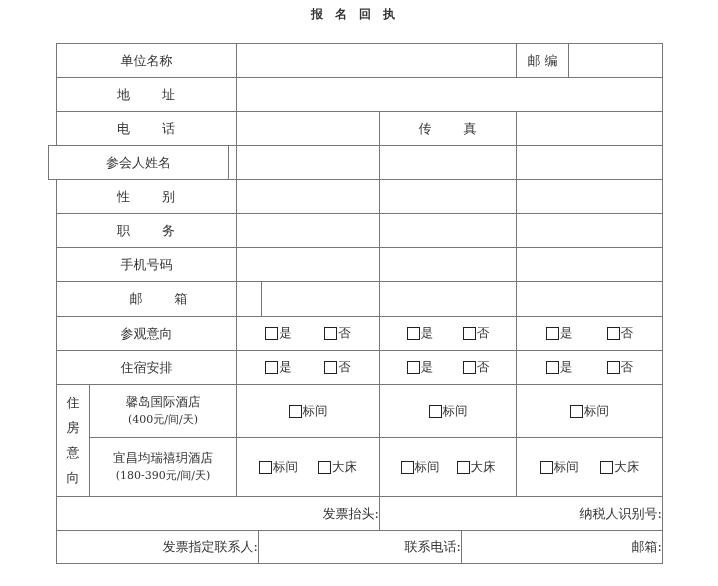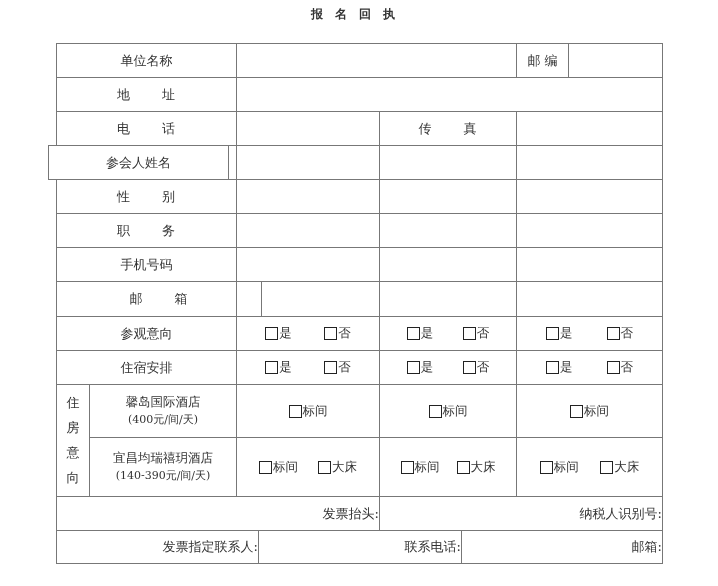--- a/index.html
+++ b/index.html
@@ -184,21 +184,21 @@
   </div>
 <div class="cell" style="left:516px;top:384px;width:147px;height:54px">
     <span class="cb">
       <i class="box"></i>
       <span>标间</span>
     </span>
   </div>
 
 <div class="cell hotel" style="left:89px;top:437px;width:148px;height:60px">
   <span>宜昌均瑞禧玥酒店</span>
-  <span class="price">(140-390元/间/天)</span>
+  <span class="price">(180-390元/间/天)</span>
 </div>
 <div class="cell" style="left:236px;top:437px;width:144px;height:60px">
     <div class="pair">
       <span class="cb">
         <i class="box"></i>
         <span>标间</span>
       </span>
       <span class="cb">
         <i class="box"></i>
         <span>大床</span>

